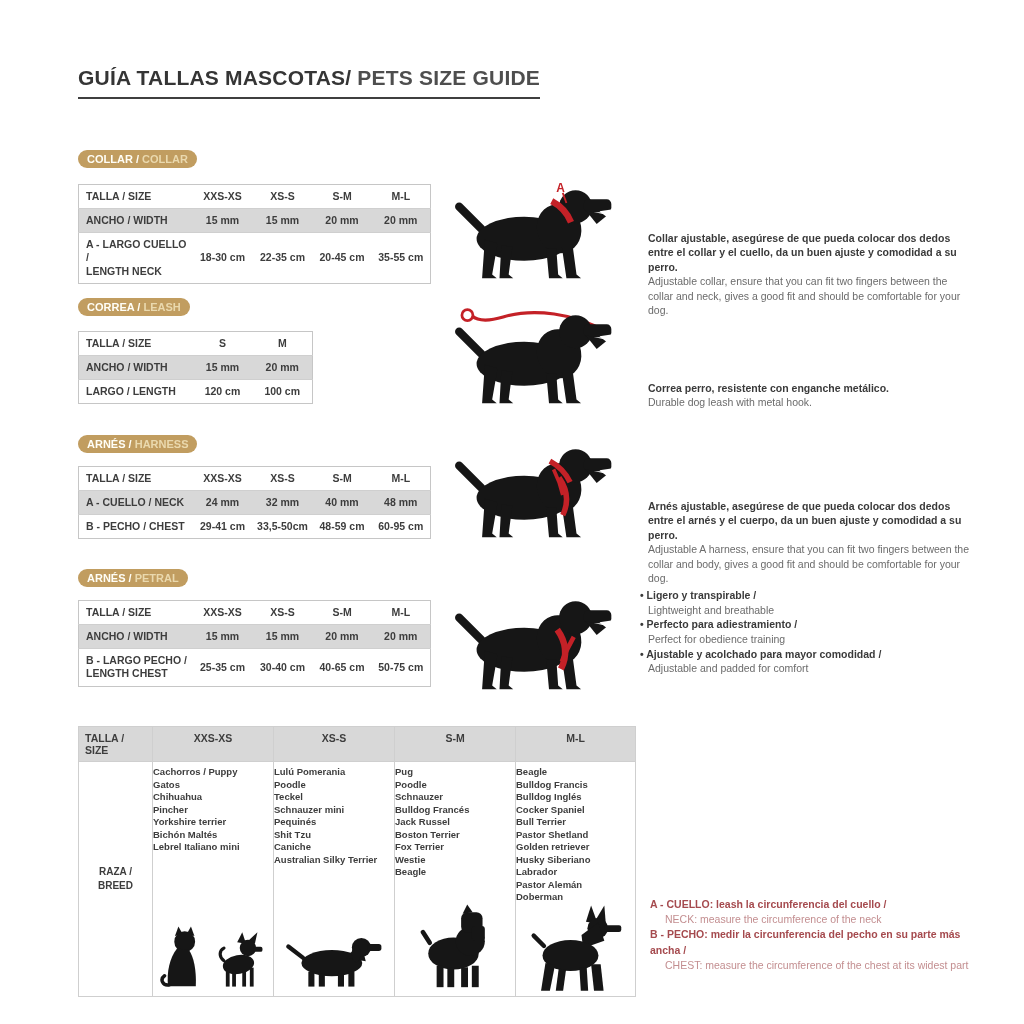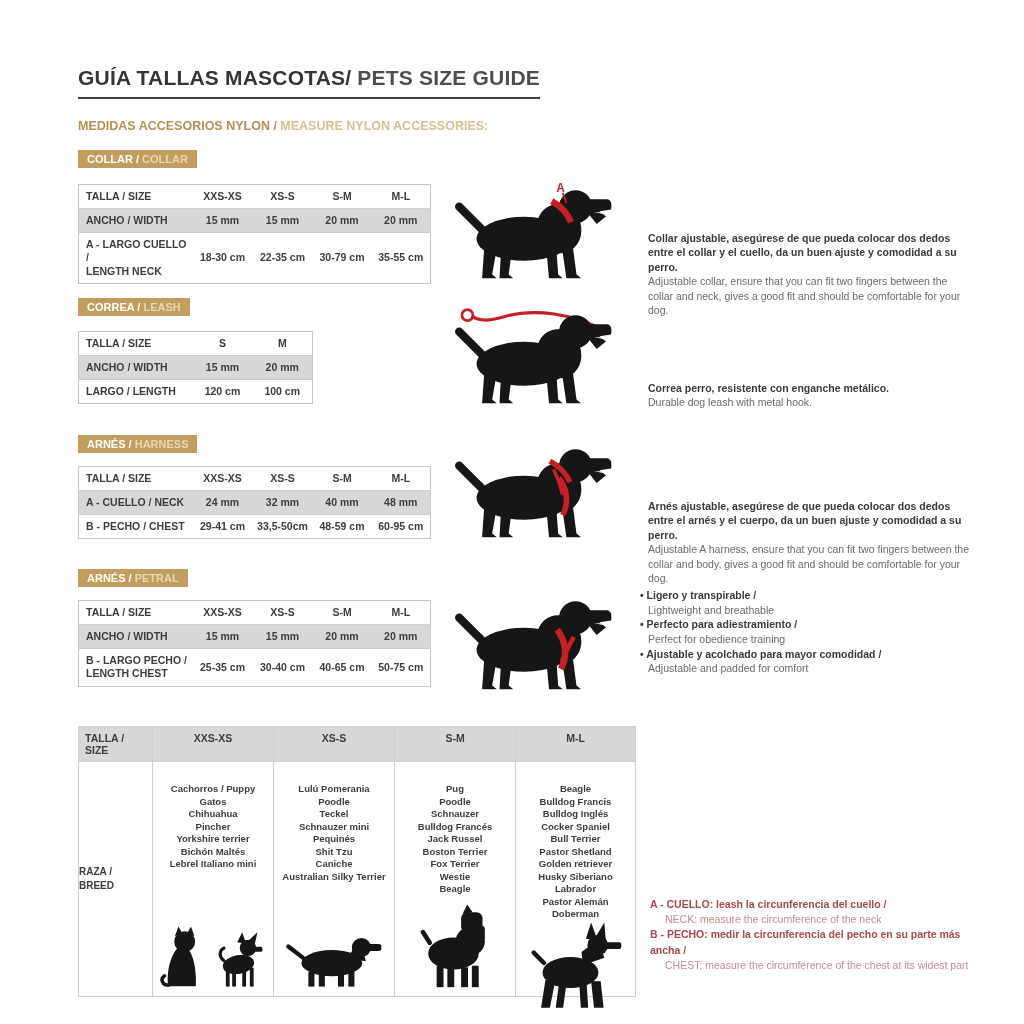--- a/index.html
+++ b/index.html
@@ -10,21 +10,21 @@
   .title{position:absolute;left:78px;top:66px;font-size:21px;font-weight:bold;
          letter-spacing:.2px;border-bottom:2px solid #3f3f3f;padding-bottom:7px;min-width:442px;}
   .t-es{color:#353535;}
   .t-en{color:#4e4e4e;}
   .subtitle{position:absolute;left:78px;top:119px;font-size:12.5px;font-weight:bold;}
   .s-es{color:var(--gold_dark,#b49156);}
   .s-en{color:var(--gold_light,#d5c093);}
 
   
   .badge{position:absolute;background:var(--gold,#c19d60);padding:4px 9px 3px 9px;
-         font-size:11px;font-weight:bold;line-height:1;}
+         font-size:11px;font-weight:bold;line-height:1;border-radius:9px;}
   .badge-es{color:#fffef6;}
   .badge-en{color:#ead9ae;}
 
   
   table.size-table{position:absolute;border-collapse:collapse;background:#fff;
        border:1px solid #c6c6c6;font-size:10.5px;font-weight:bold;color:#3d3d3d;table-layout:fixed;}
   table.size-table td{border-top:1px solid #cfcfcf;text-align:center;vertical-align:middle;
        padding:5px 2px;line-height:1.25;}
   table.size-table tr:first-child td{border-top:none;}
   table.size-table td.lbl{text-align:left;padding-left:7px;white-space:pre-line;}
@@ -41,25 +41,25 @@
   .b-es::before{content:"• ";}
   .b-en{color:#6b6b6b;padding-left:8px;}
 
   
   table.breed-table{position:absolute;border-collapse:collapse;border:1px solid #cccccc;
        table-layout:fixed;font-size:9.5px;color:#3d3d3d;background:#fff;}
   table.breed-table td{border:1px solid #cfcfcf;vertical-align:top;padding:0;}
   tr.bhdr td{background:var(--row_gray,#d8d8d8);font-weight:bold;font-size:10.5px;
        text-align:center;padding:5px 2px;}
   tr.bhdr td.lbl{text-align:left;padding-left:6px;}
-  td.raza{vertical-align:middle !important;text-align:left;font-weight:bold;
+  td.raza{vertical-align:middle !important;text-align:center;font-weight:bold;
        font-size:10px;white-space:pre-line;line-height:1.4;}
   .cellwrap{display:flex;flex-direction:column;height:234px;}
-  .breed-list{white-space:pre-line;text-align:center;font-weight:bold;
-       line-height:1.32;padding-top:21px;}
+  .breed-list{white-space:pre-line;text-align:left;font-weight:bold;
+       line-height:1.32;padding-top:4px;}
   .sil-row{margin-top:auto;display:flex;justify-content:center;align-items:flex-end;
        gap:6px;padding-bottom:5px;}
 
   
   .notes{position:absolute;font-size:10.5px;line-height:1.45;}
   .note-bold{font-weight:bold;color:var(--maroon,#a54a4e);}
   .note-light{color:var(--maroon_light,#c38e90);padding-left:15px;}
 
   
   svg.dog-fig{position:absolute;}
@@ -84,23 +84,20 @@
         <path d="M109,74 L120,74 L122,102 L127,106 L112,106 Z"></path>
         <path d="M42,64 L56,68 L50,102 L55,106 L39,106 Z"></path>
         <path d="M60,70 L72,72 L68,102 L73,106 L58,106 Z"></path>
       </g>
     </defs>
   </svg>
 
   <div class="title">
     <span class="t-es">GUÍA TALLAS MASCOTAS/</span><span class="t-en"> PETS SIZE GUIDE</span>
   </div>
-  <div class="subtitle">
-    <span class="s-es">MEDIDAS ACCESORIOS NYLON / </span><span class="s-en">MEASURE NYLON ACCESSORIES:</span>
-  </div>
 
   <div class="badge" style="left:78px;top:150px;">
     <span class="badge-es">COLLAR / </span><span class="badge-en">COLLAR</span>
   </div>
 
   <table class="size-table" style="left:78px;top:184px;width:352px;">
     <colgroup>
         <col style="width:114px">
         <col style="width:60px">
         <col style="width:60px">
@@ -120,21 +117,21 @@
       <td>15 mm</td>
       <td>15 mm</td>
       <td>20 mm</td>
       <td>20 mm</td>
     </tr>
     <tr>
       <td class="lbl">A - LARGO CUELLO /
 LENGTH NECK</td>
       <td>18-30 cm</td>
       <td>22-35 cm</td>
-      <td>30-79 cm</td>
+      <td>20-45 cm</td>
       <td>35-55 cm</td>
     </tr>
   </tbody>
     </table>
 
   <svg class="dog-fig" style="left:446px;top:181px;" width="184" height="110" viewBox="0 0 200 120">
     <use href="#dogbase"></use>
     <g>
       <path class="acc" d="M115,22 Q130,30 136,45" stroke-width="7"></path>
       <path class="acc" d="M127,13 L131,24" stroke-width="2"></path>

